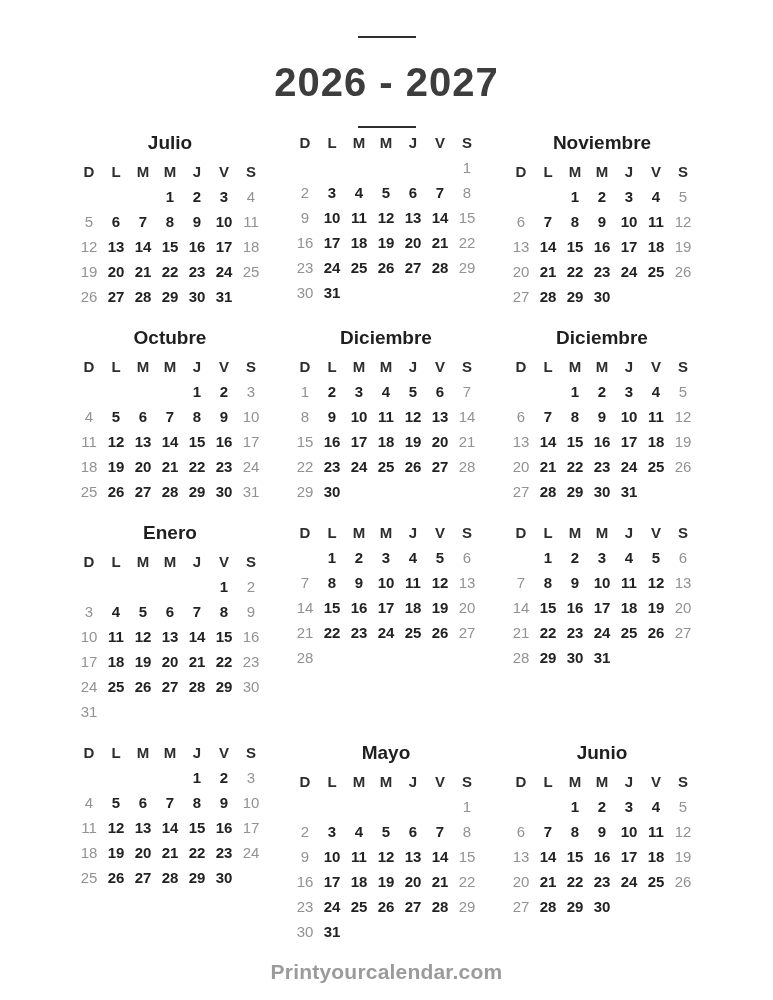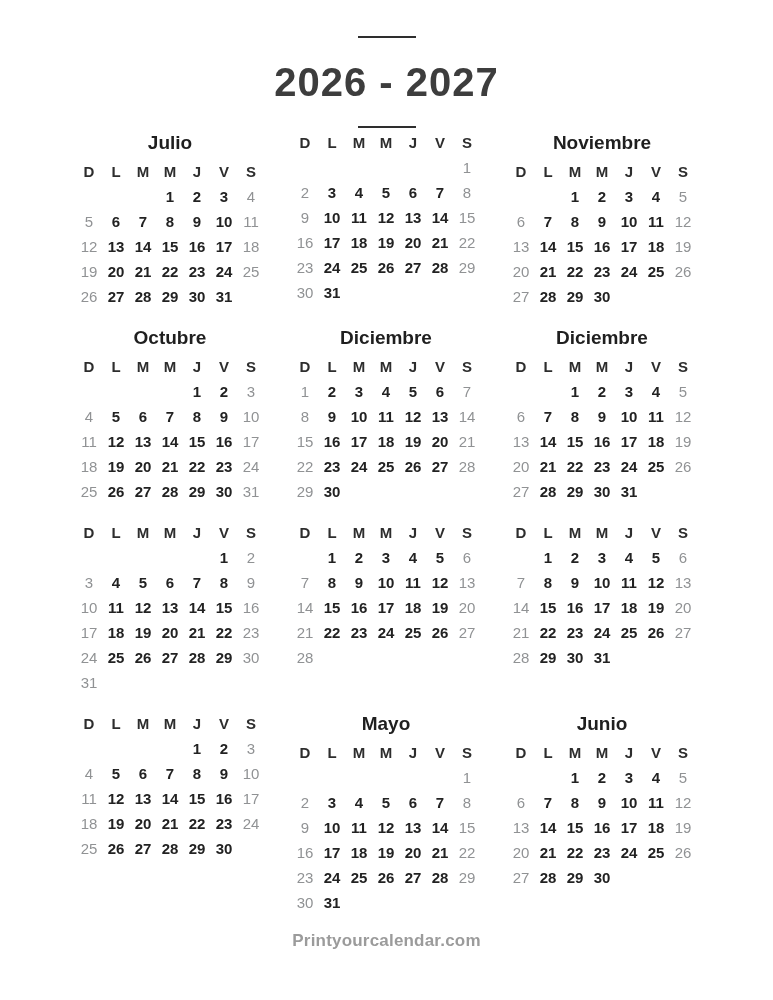--- a/index.html
+++ b/index.html
@@ -37,21 +37,21 @@
     height:29px;line-height:25px;
   }
   .week{display:flex;}
   .cell{
     width:27px;height:25px;line-height:25px;text-align:center;font-size:15px;
   }
   .dow{font-weight:600;color:var(--day-header);}
   .weekday{font-weight:700;color:var(--weekday);}
   .weekend{font-weight:400;color:var(--weekend);}
   .footer{
-    margin-top:4px;text-align:center;font-size:17px;font-weight:700;
+    margin-top:4px;text-align:center;font-size:21px;font-weight:700;
     color:var(--footer);letter-spacing:.2px;
   }
 </style>
 </head>
 <body>
 
 <div class="page">
   <div class="header">
     <span class="title-line"></span>
     <span class="year-title">2026 - 2027</span>
@@ -408,20 +408,21 @@
             <div class="cell weekday">29</div>
             <div class="cell weekday">30</div>
             <div class="cell weekday">31</div>
             <div class="cell empty"></div>
             <div class="cell empty"></div>
           </div>
         </div>
       </div>
       <div class="month-band">
         <div class="month">
+          <div class="month-name">Enero</div>
           <div class="week">
             <div class="cell dow">D</div>
             <div class="cell dow">L</div>
             <div class="cell dow">M</div>
             <div class="cell dow">M</div>
             <div class="cell dow">J</div>
             <div class="cell dow">V</div>
             <div class="cell dow">S</div>
           </div>
           <div class="week">

